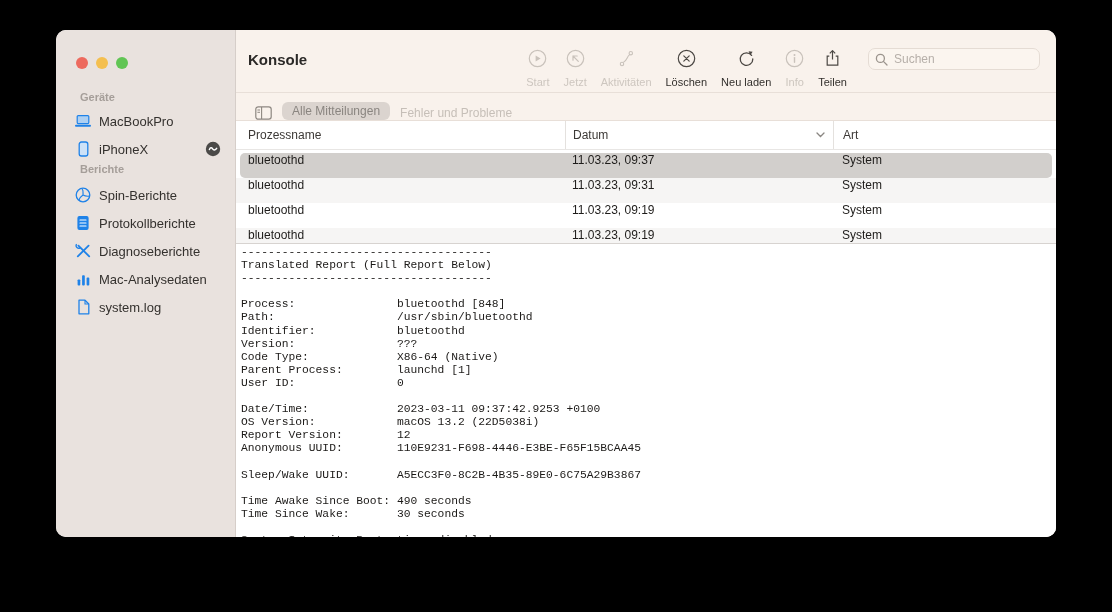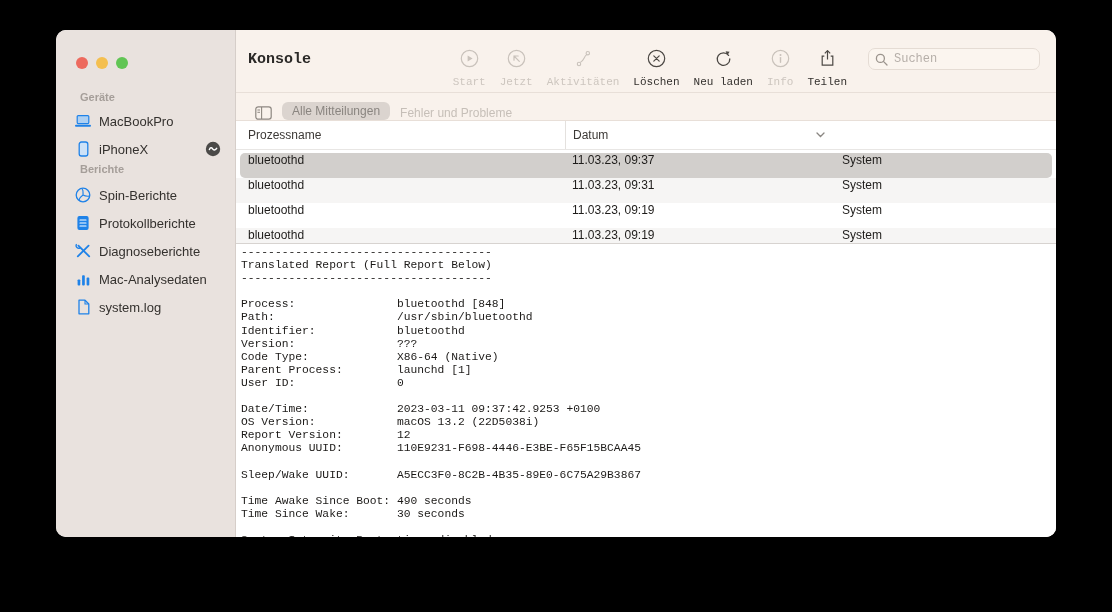--- a/index.html
+++ b/index.html
@@ -21,21 +21,21 @@
   .tl.green{background:#61c554;}
   .section-title{margin:22px 0 4px 24px;font-size:11px;font-weight:700;color:#a59e99;}
   .section-title.later{margin-top:0;margin-bottom:6px;}
   .side-item{height:28px;display:flex;align-items:center;padding-left:18px;font-size:13px;color:#34312e;cursor:default;}
   .side-item .ic{width:18px;display:flex;justify-content:center;align-items:center;}
   .side-item .lbl{margin-left:7px;}
   .side-item.selected{background:#4579e6;color:#fff;font-weight:600;border-radius:6px;margin:0 10px;padding-left:8px;}
   .badge{margin-left:auto;margin-right:14px;display:flex;align-items:center;}
   
   .main{flex:1;display:flex;flex-direction:column;background:#f9f2ec;min-width:0;}
-  .toolbar{height:58px;display:flex;align-items:flex-end;padding:0 16px 4px 12px;border-bottom:1px solid #e8dfd8;font-family:Liberation Mono, monospace;}
+  .toolbar{height:58px;display:flex;align-items:flex-end;padding:0 16px 4px 12px;border-bottom:1px solid #e8dfd8;}
   .win-title{align-self:center;font-size:15px;font-weight:700;color:#2b2927;margin-right:auto;}
   .tbtn{display:flex;flex-direction:column;align-items:center;gap:8px;padding:0 7px;background:none;border:none;font-family:inherit;}
   .tbtn .tlabel{font-size:11px;white-space:nowrap;}
   .tbtn.enabled{color:#4c4844;}
   .tbtn.enabled .tlabel{color:#33302d;}
   .tbtn.disabled{color:#c9c2bb;}
   .tbtn.disabled .tlabel{color:#cdc6bf;}
   .search{align-self:center;margin-left:14px;width:172px;height:22px;box-sizing:border-box;
     border:1px solid #e5dcd4;border-radius:7px;background:#fbf5ef;display:flex;align-items:center;
     padding:0 6px;gap:4px;color:#9b948d;}
@@ -262,20 +262,23 @@
     <div class="table-header">
       <div class="hc c1">Prozessname</div>
       <div class="hc c2">
         <span>Datum</span>
         <span class="sortchev">
           <svg width="9" height="6" viewBox="0 0 9 6">
               <path d="M1 1 L4.5 4.5 L8 1" fill="none" stroke="currentColor" stroke-width="1.3" stroke-linecap="round"></path>
             </svg>
         </span>
       </div>
+      <div class="hc c3">
+        <span>Art</span>
+      </div>
     </div>
 
     <div class="rows">
       <div class="row selected">
         <div class="c1">bluetoothd</div>
         <div class="c2">11.03.23, 09:37</div>
         <div class="c3">System</div>
       </div>
       <div class="row stripe">
         <div class="c1">bluetoothd</div>

